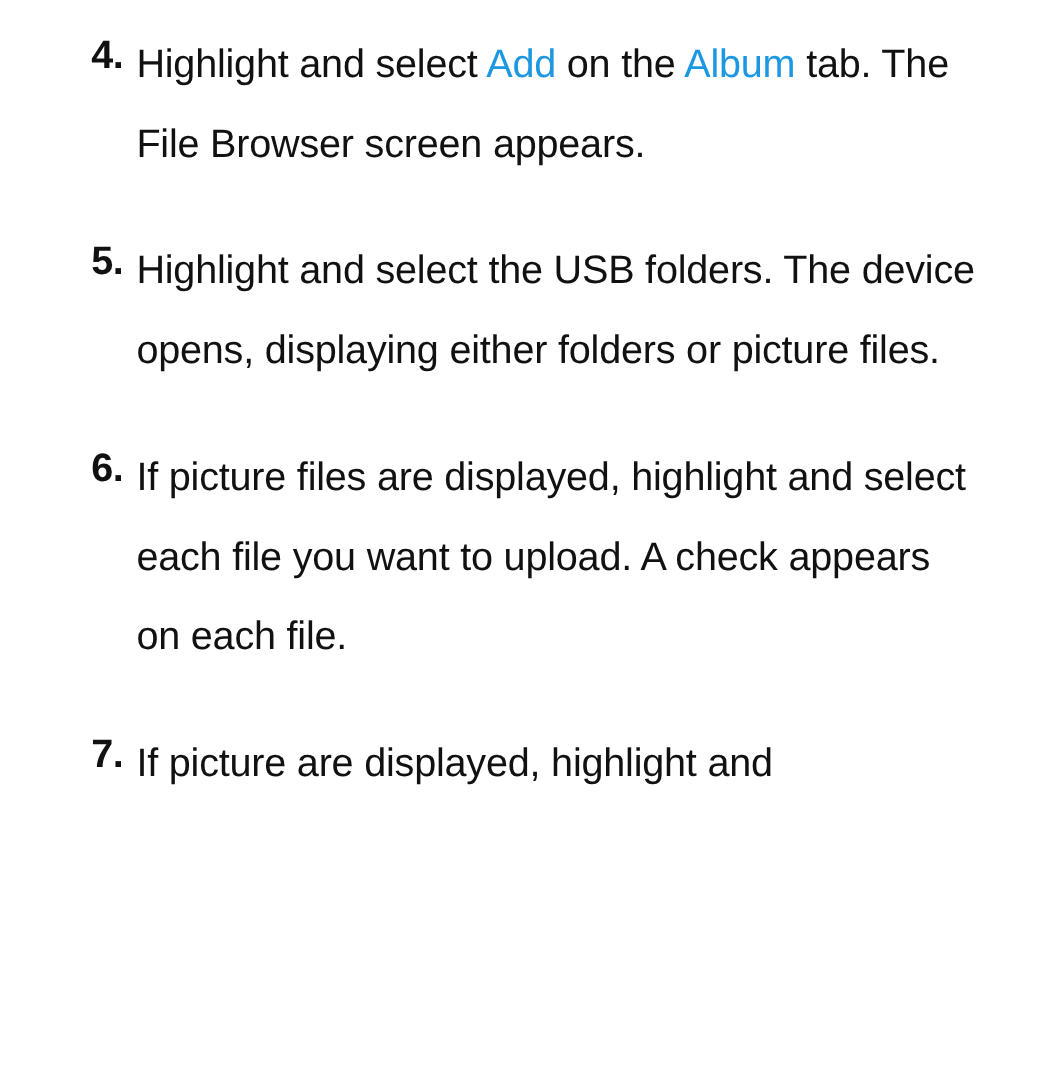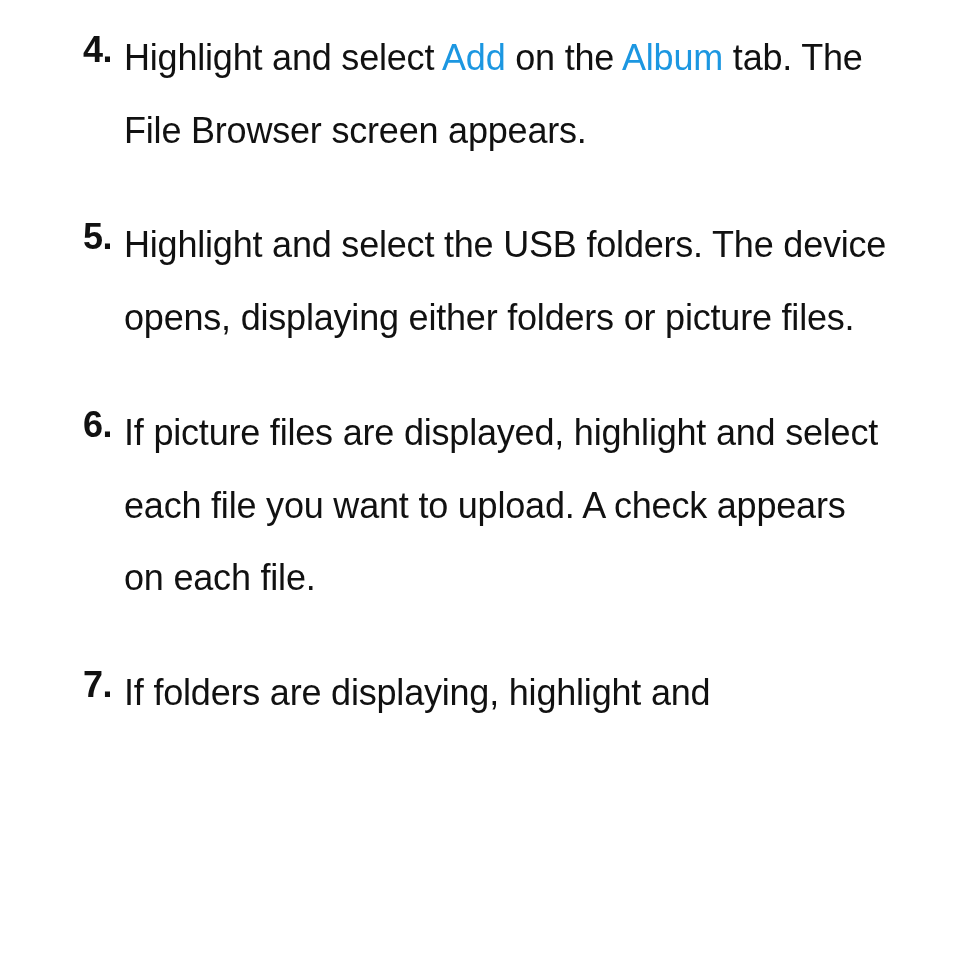--- a/index.html
+++ b/index.html
@@ -58,17 +58,17 @@
   <div class="item">
     <div class="num">6.</div>
     <div class="body">
       <span>If picture files are displayed, highlight and select each file you want to upload. A check appears on each file.</span>
     </div>
   </div>
 
   <div class="item">
     <div class="num">7.</div>
     <div class="body">
-      <span>If folders are displaying, highlight and</span>
+      <span>If picture are displayed, highlight and</span>
     </div>
   </div>
 
 </div>
 
 </body></html>

